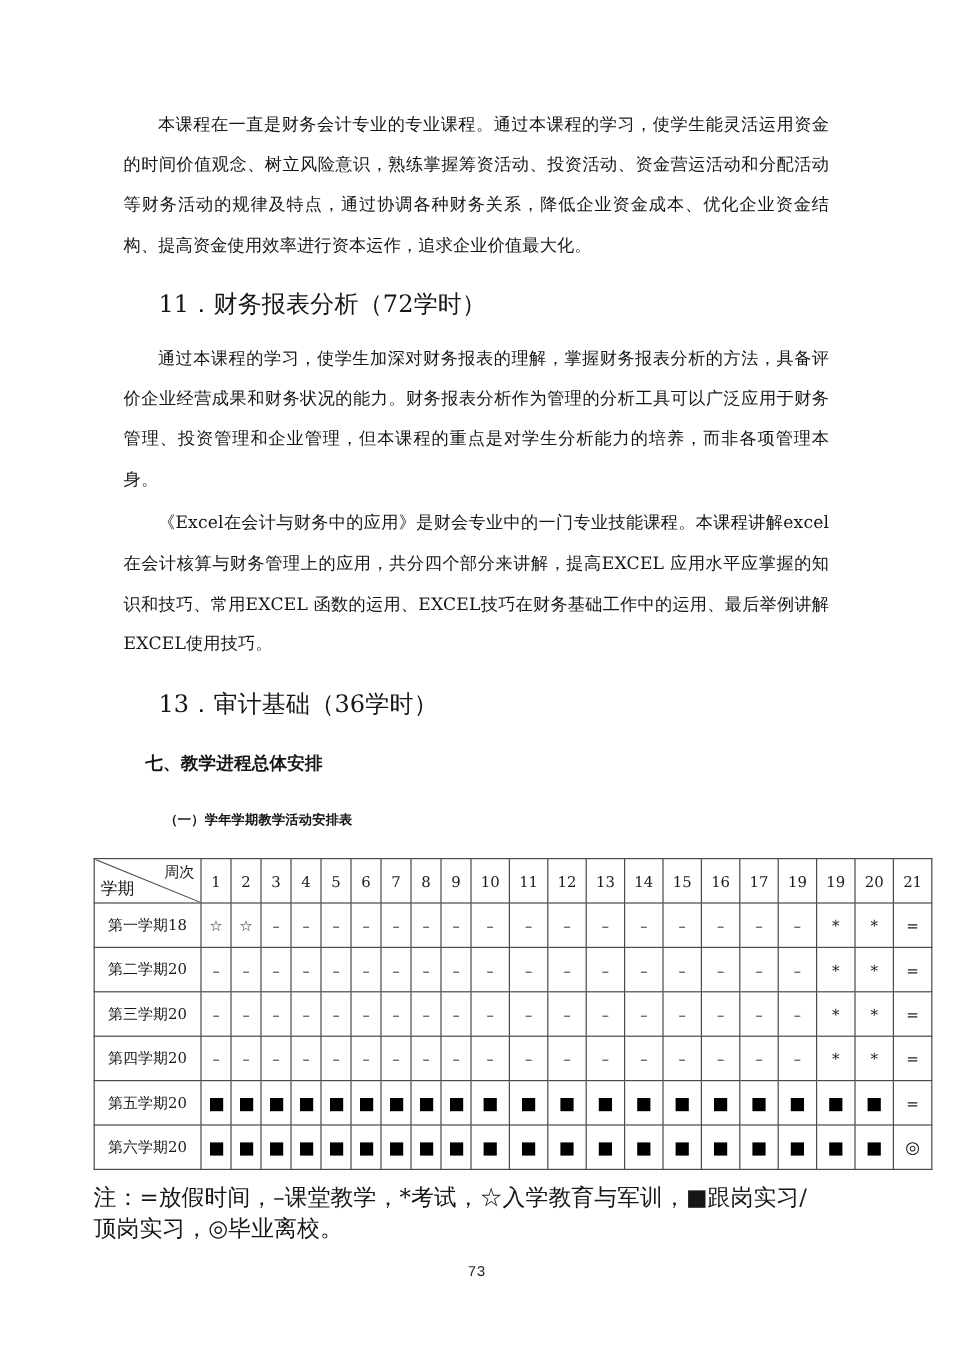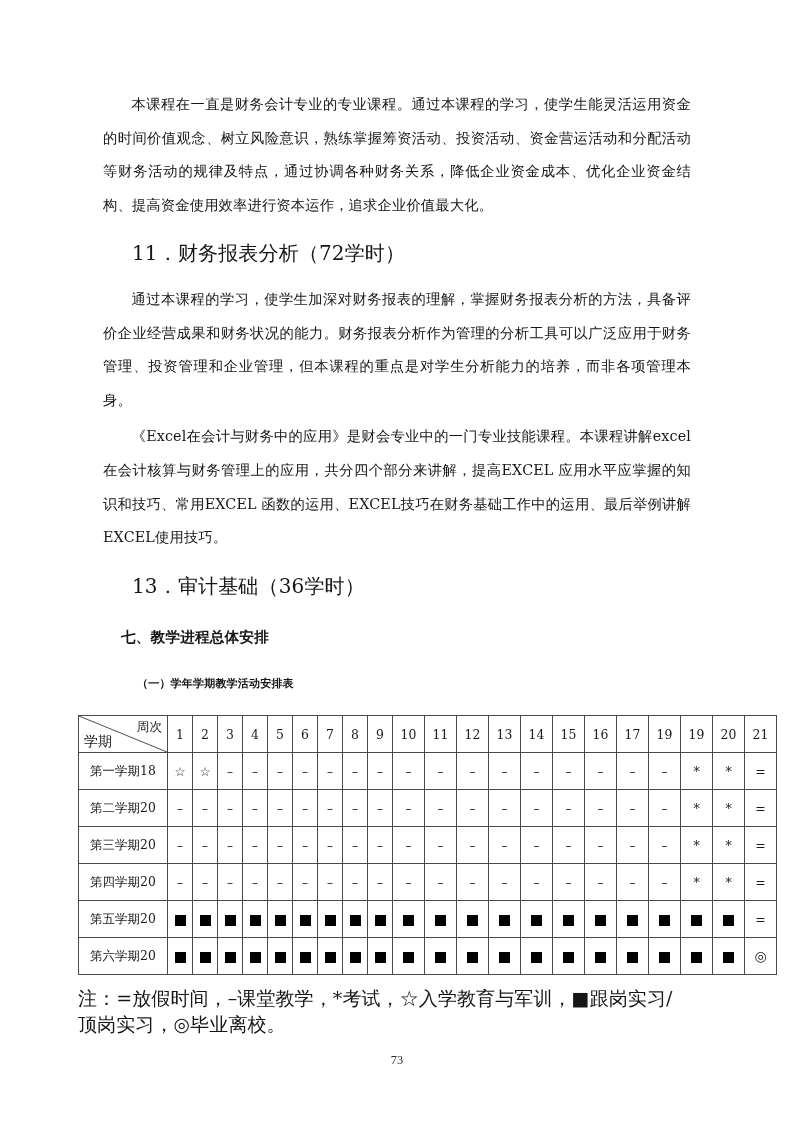--- a/index.html
+++ b/index.html
@@ -152,21 +152,21 @@
   }
 
   
   .page-number {
     position: absolute;
     left: 0;
     top: 1053px;
     width: 794px;
     text-align: center;
     font-size: 12.4px;
-    font-family: Liberation Serif, serif;
+    font-family: Liberation Mono, monospace;
     color: #2a2a2a;
   }
 </style>
 </head>
 <body>
 
 <div class="page">
   <div class="content">
 
     <p class="para">本课程在一直是财务会计专业的专业课程。通过本课程的学习，使学生能灵活运用资金的时间价值观念、树立风险意识，熟练掌握筹资活动、投资活动、资金营运活动和分配活动等财务活动的规律及特点，通过协调各种财务关系，降低企业资金成本、优化企业资金结构、提高资金使用效率进行资本运作，追求企业价值最大化。</p>

